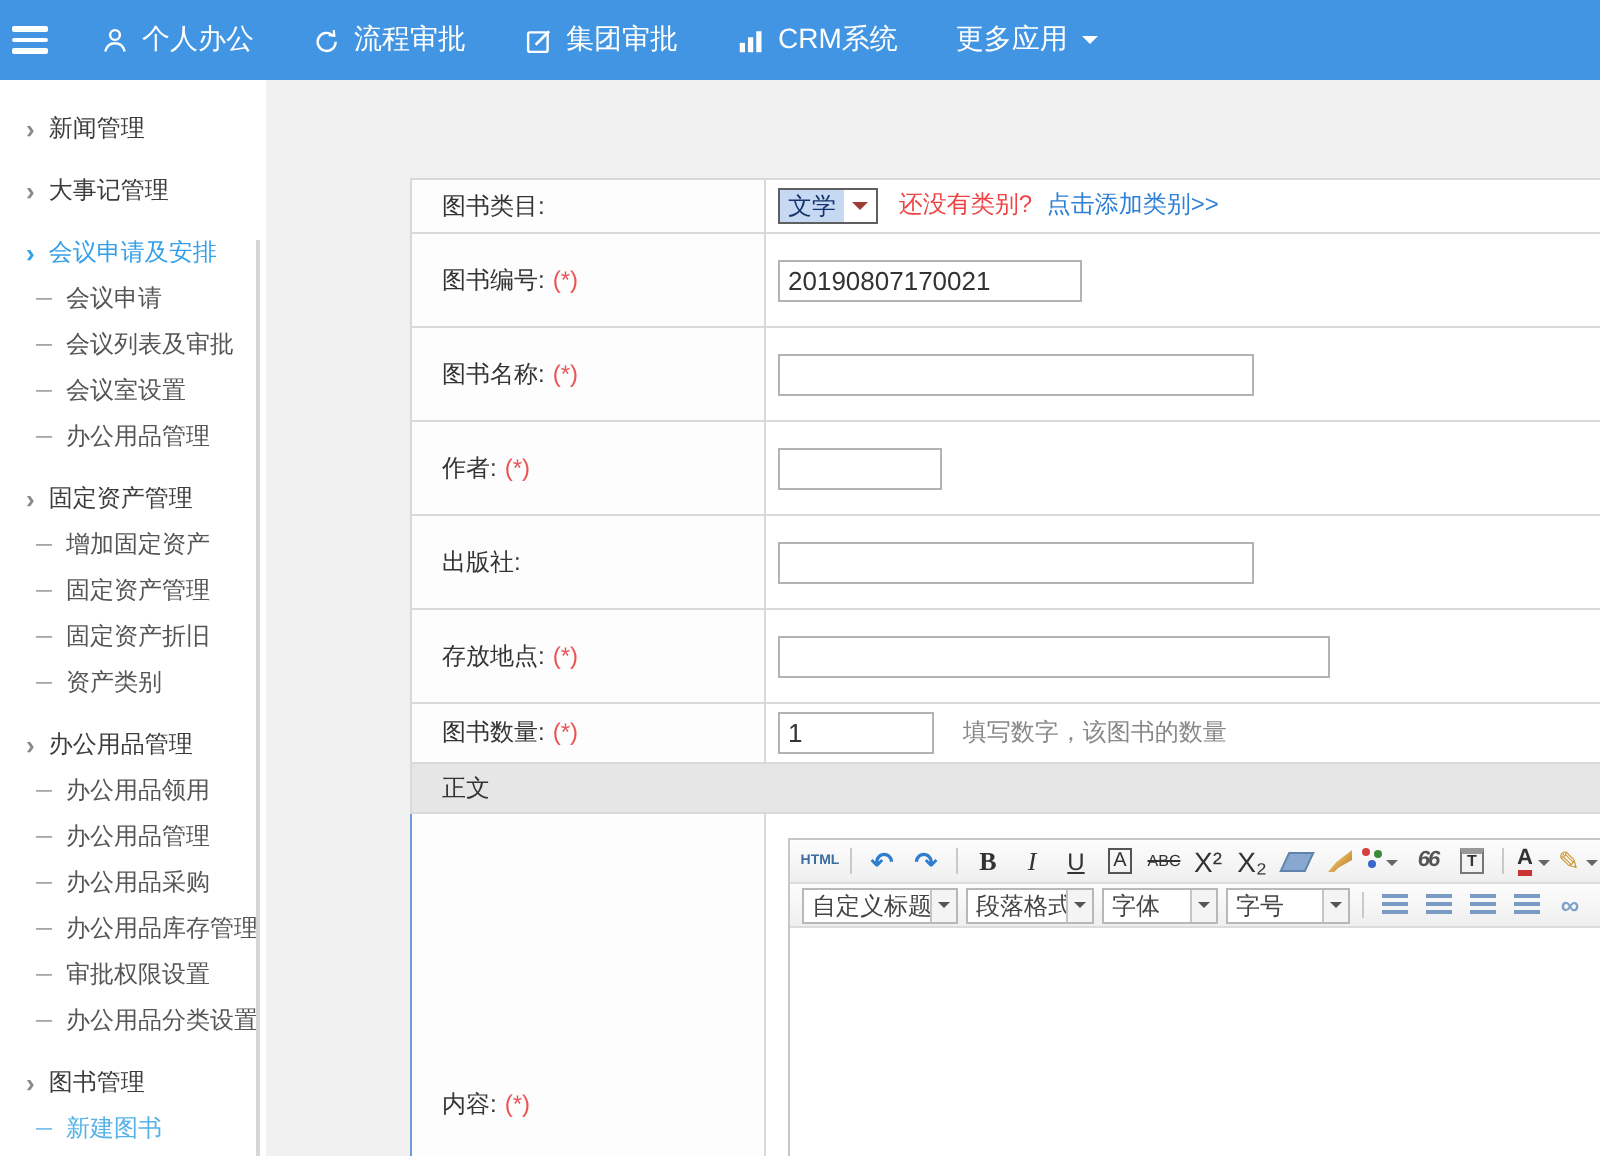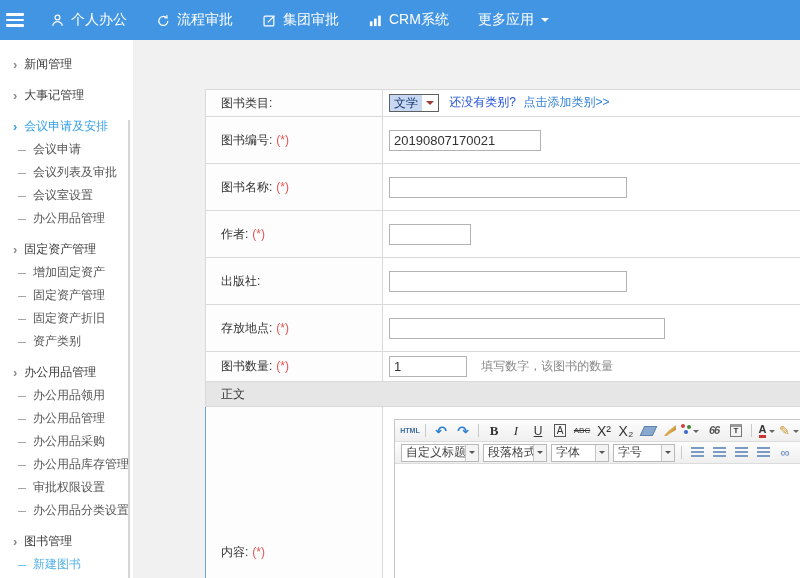--- a/index.html
+++ b/index.html
@@ -61,21 +61,21 @@
   .in-number { width: 152px; }
   .in-name, .in-publisher { width: 238px; }
   .in-author { width: 82px; }
   .in-location { width: 276px; }
   .in-quantity { width: 78px; }
 
   .select-box { display: inline-flex; align-items: center; height: 18px; border: 1px solid #5f5f5f; background: #fff; cursor: pointer; vertical-align: middle; }
   .sel-text { background: #c7d8f3; color: #15336b; padding: 0 4px; font-size: 12px; line-height: 16px; }
   .sel-arrow { padding: 0 4px; display: flex; align-items: center; }
   .sel-arrow i { width: 0; height: 0; border: 4px solid transparent; border-top-color: #9c3c34; margin-top: 4px; }
-  .muted { color: #1d4ed8; margin-left: 7px; }
+  .muted { color: #ef4444; margin-left: 7px; }
   .add-link { color: #2e7fd6; margin-left: 4px; cursor: pointer; }
   .hint { color: #888; margin-left: 11px; }
 
   
   .editor { margin: 12px 0 0 5px; width: 560px; height: 272px; border: 1px solid #c6c6c6; background: #fff; display: flex; flex-direction: column; }
   .tb-row { display: flex; align-items: center; height: 22px; padding: 0 4px; background: linear-gradient(#fdfdfd, #efefef); border-bottom: 1px solid #dcdcdc; white-space: nowrap; overflow: hidden; flex: none; }
   .tb-host { display: flex; align-items: center; }
   .tb-icon { display: inline-flex; align-items: center; justify-content: center; min-width: 20px; height: 18px; margin: 0 1px; cursor: pointer; color: #333; font-size: 12px; flex: none; }
   .tb-icon .glyph { line-height: 1; }
   .tb-icon.k-sep { min-width: 1px; width: 1px; height: 13px; background: #c9c9c9; margin: 0 4px; cursor: default; }
@@ -91,21 +91,21 @@
   .quote66 .glyph { font-size: 11px; font-weight: bold; font-style: italic; color: #555; letter-spacing: -1px; }
   .pastebox .glyph { border: 1px solid #777; border-top: 3px solid #999; padding: 0 3px 1px; font-size: 8px; font-weight: bold; background: #f3f3f3; }
   .fontcolor .glyph { border-bottom: 3px solid #cc3333; font-size: 11px; font-weight: bold; line-height: 11px; }
   .gold .glyph { color: #c8962e; font-size: 13px; }
   .steel .glyph { color: #7d9fc9; font-size: 13px; font-weight: bold; }
   .k-shape::before { content: ""; display: block; }
   .eraser::before { width: 11px; height: 8px; background: #88a8d0; border: 1px solid #5f83ad; transform: skewX(-25deg); }
   .brush::before { width: 12px; height: 11px; background: linear-gradient(135deg, #f0c060 30%, #a9752c); clip-path: polygon(0 100%, 35% 55%, 100% 0, 100% 45%, 45% 80%, 25% 100%); }
   .dots::before { width: 4px; height: 4px; border-radius: 50%; background: #d44040; box-shadow: 6px 1px 0 #3a8a3a, 3px 6px 0 #3667c9; margin: -5px 5px 5px -5px; }
   .k-bars::before { content: ""; width: 13px; height: 11px; background: repeating-linear-gradient(to bottom, #7a9cc4 0 2px, transparent 2px 4px); }
-  .combo { display: inline-flex; align-items: center; height: 18px; border: 1px solid #b8b8b8; background: #fff; margin: 0 2px; cursor: pointer; flex: none; }
+  .combo { display: inline-flex; align-items: flex-start; height: 18px; border: 1px solid #b8b8b8; background: #fff; margin: 0 2px; cursor: pointer; flex: none; }
   .combo-label { padding: 0 4px; font-size: 12px; color: #444; flex: 1; overflow: hidden; }
   .combo-arrow { width: 13px; align-self: stretch; border-left: 1px solid #c5c5c5; display: flex; align-items: center; justify-content: center; background: #f4f4f4; }
   .combo-arrow i { width: 0; height: 0; border: 3.5px solid transparent; border-top-color: #555; margin-top: 3px; }
   .combo.c1 { width: 78px; } .combo.c2 { width: 64px; } .combo.c3 { width: 58px; } .combo.c4 { width: 62px; }
   .editor-body { flex: 1; background: #fff; cursor: text; }
 </style>
 </head>
 <body>
 
 <div class="topbar">

